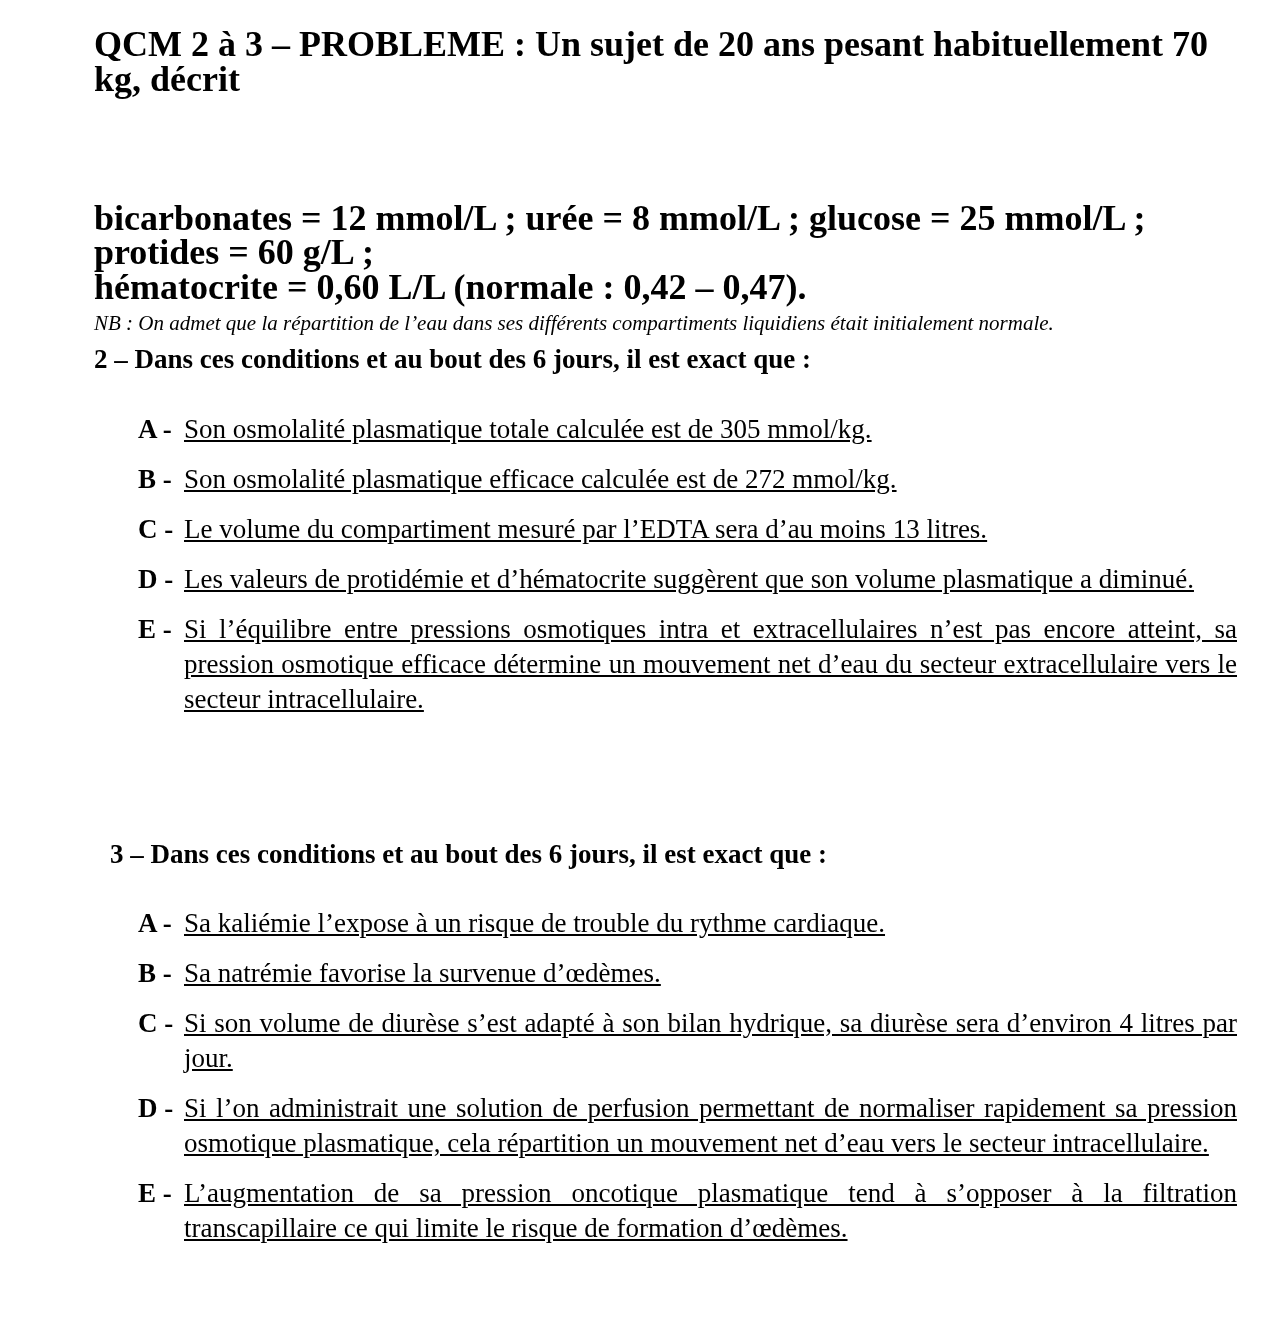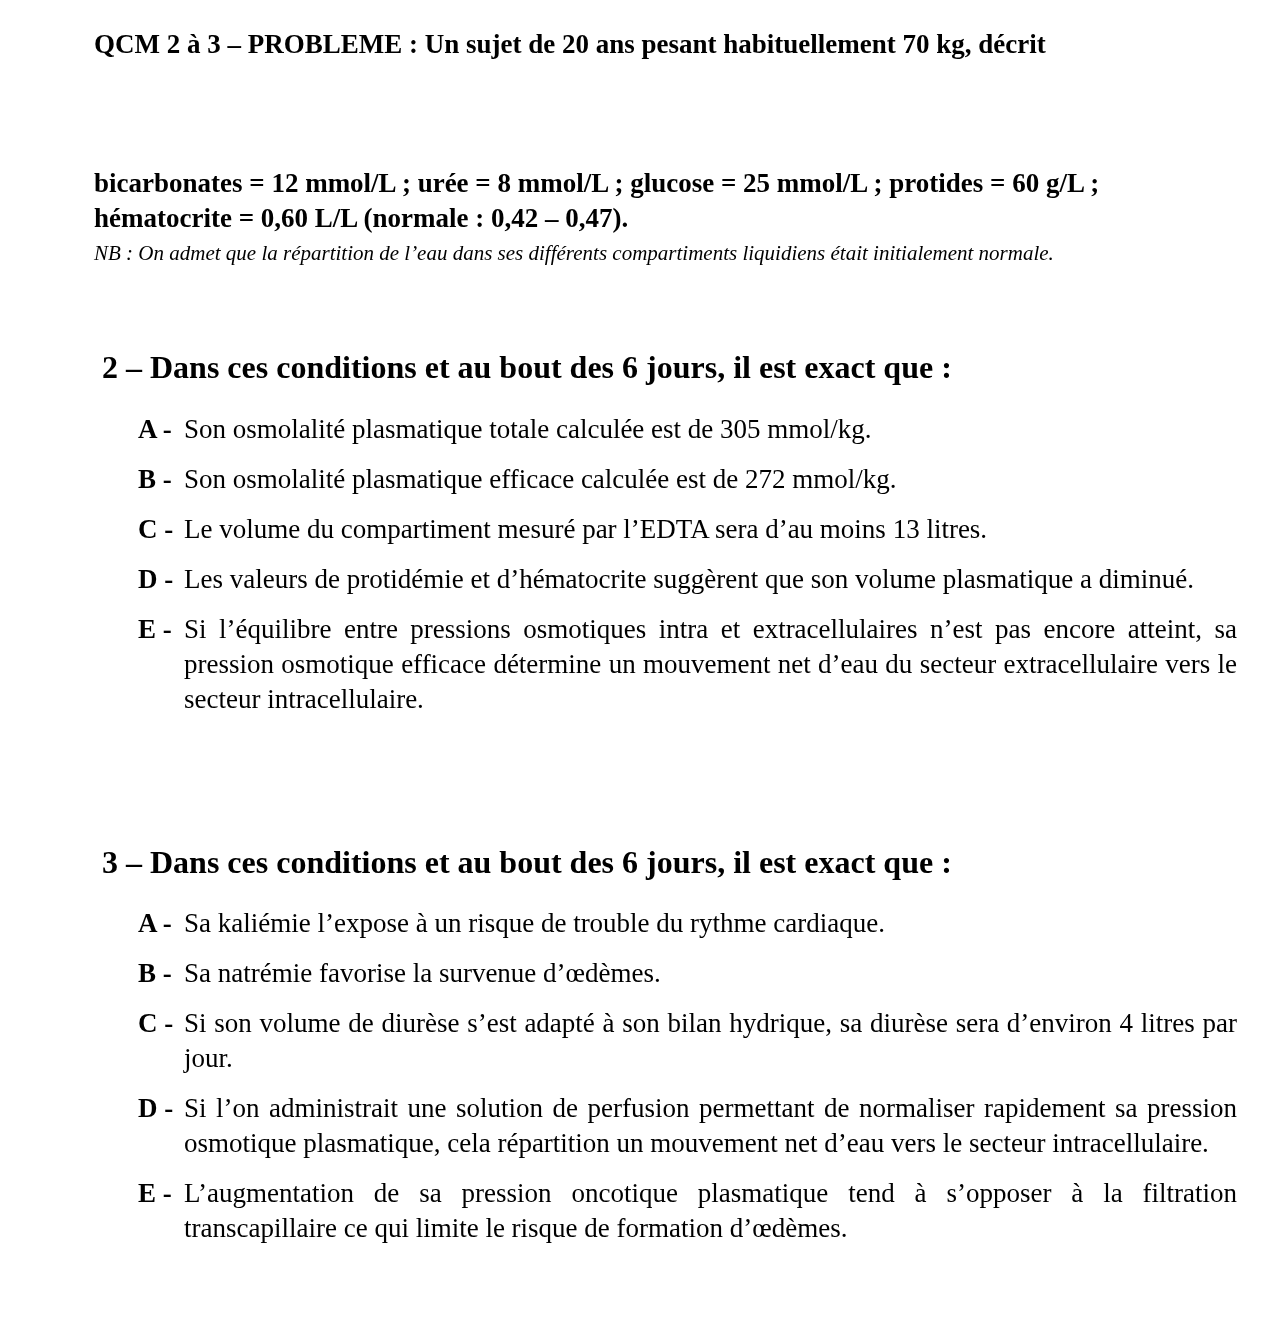--- a/index.html
+++ b/index.html
@@ -11,41 +11,41 @@
       color: #000000;
       overflow: hidden;
     }
     .page {
       position: absolute;
       left: 94px;
       top: 27px;
       width: 1143px;
     }
     .intro {
-      font-size: 27px;
+      font-size: 36px;
       line-height: 34.7px;
       font-weight: bold;
       margin: 0;
     }
     .nb {
       font-size: 21px;
       line-height: 36px;
       font-style: italic;
       text-align: justify;
       margin: 0;
       text-align-last: left;
     }
     .question-title {
-      font-size: 32px;
+      font-size: 27px;
       font-weight: bold;
-      margin: 8px;
+      margin: 0;
       line-height: 34px;
     }
     .q2-title { position: absolute; top: 315px; left: 0; }
-    .q3-title { position: absolute; top: 810px; left: 0; }
+    .q3-title { position: absolute; top: 810px; left: 16px; }
     .options {
       position: absolute;
       left: 44px;
       width: 1099px;
       margin: 0;
       padding: 0;
       list-style: none;
     }
     .q2-options { top: 385px; }
     .q3-options { top: 879px; }
@@ -58,20 +58,21 @@
     .option-letter {
       flex: 0 0 46px;
       font-weight: bold;
       white-space: nowrap;
     }
     .option-letter .dash { font-weight: bold; }
     .option-text {
       flex: 1;
       text-align: justify;
       text-align-last: left;
+      text-decoration: underline;
     }
   </style>
 </head>
 <body>
 
 <div class="page">
 
   <div>
     <p class="intro">
       <span>QCM 2 à 3 – PROBLEME : Un sujet de 20 ans pesant habituellement 70 kg, décrit</span><br>

